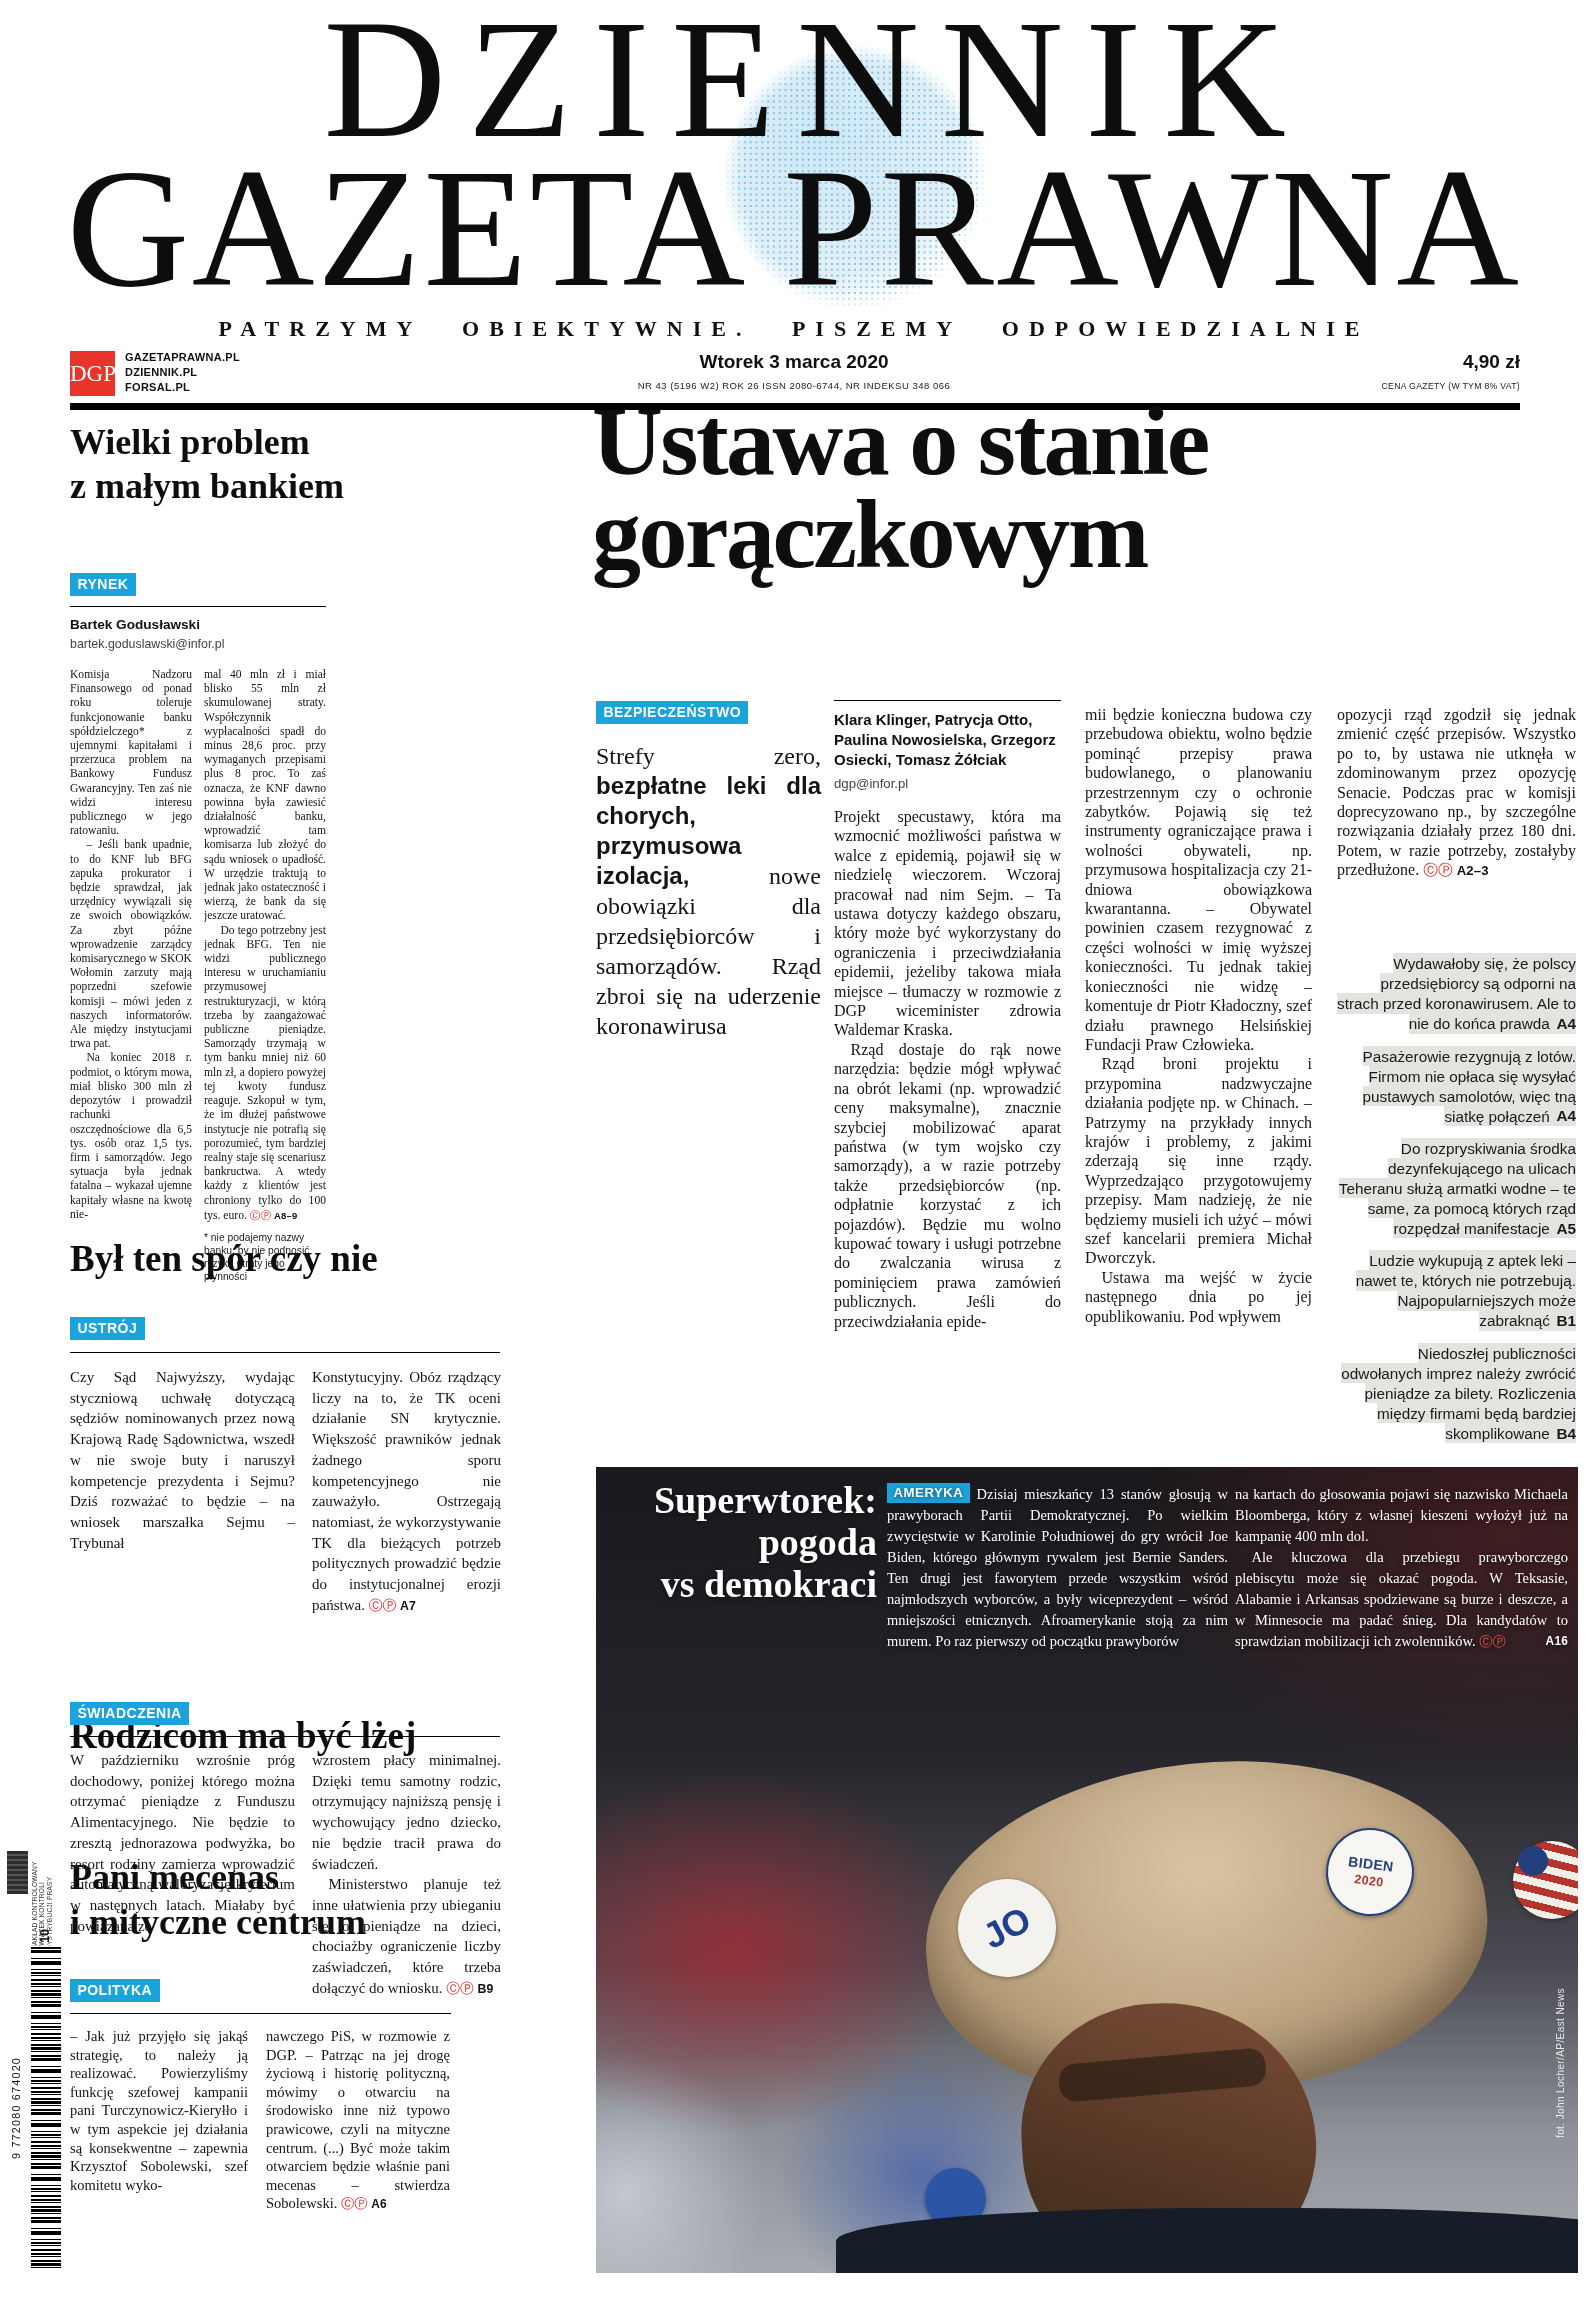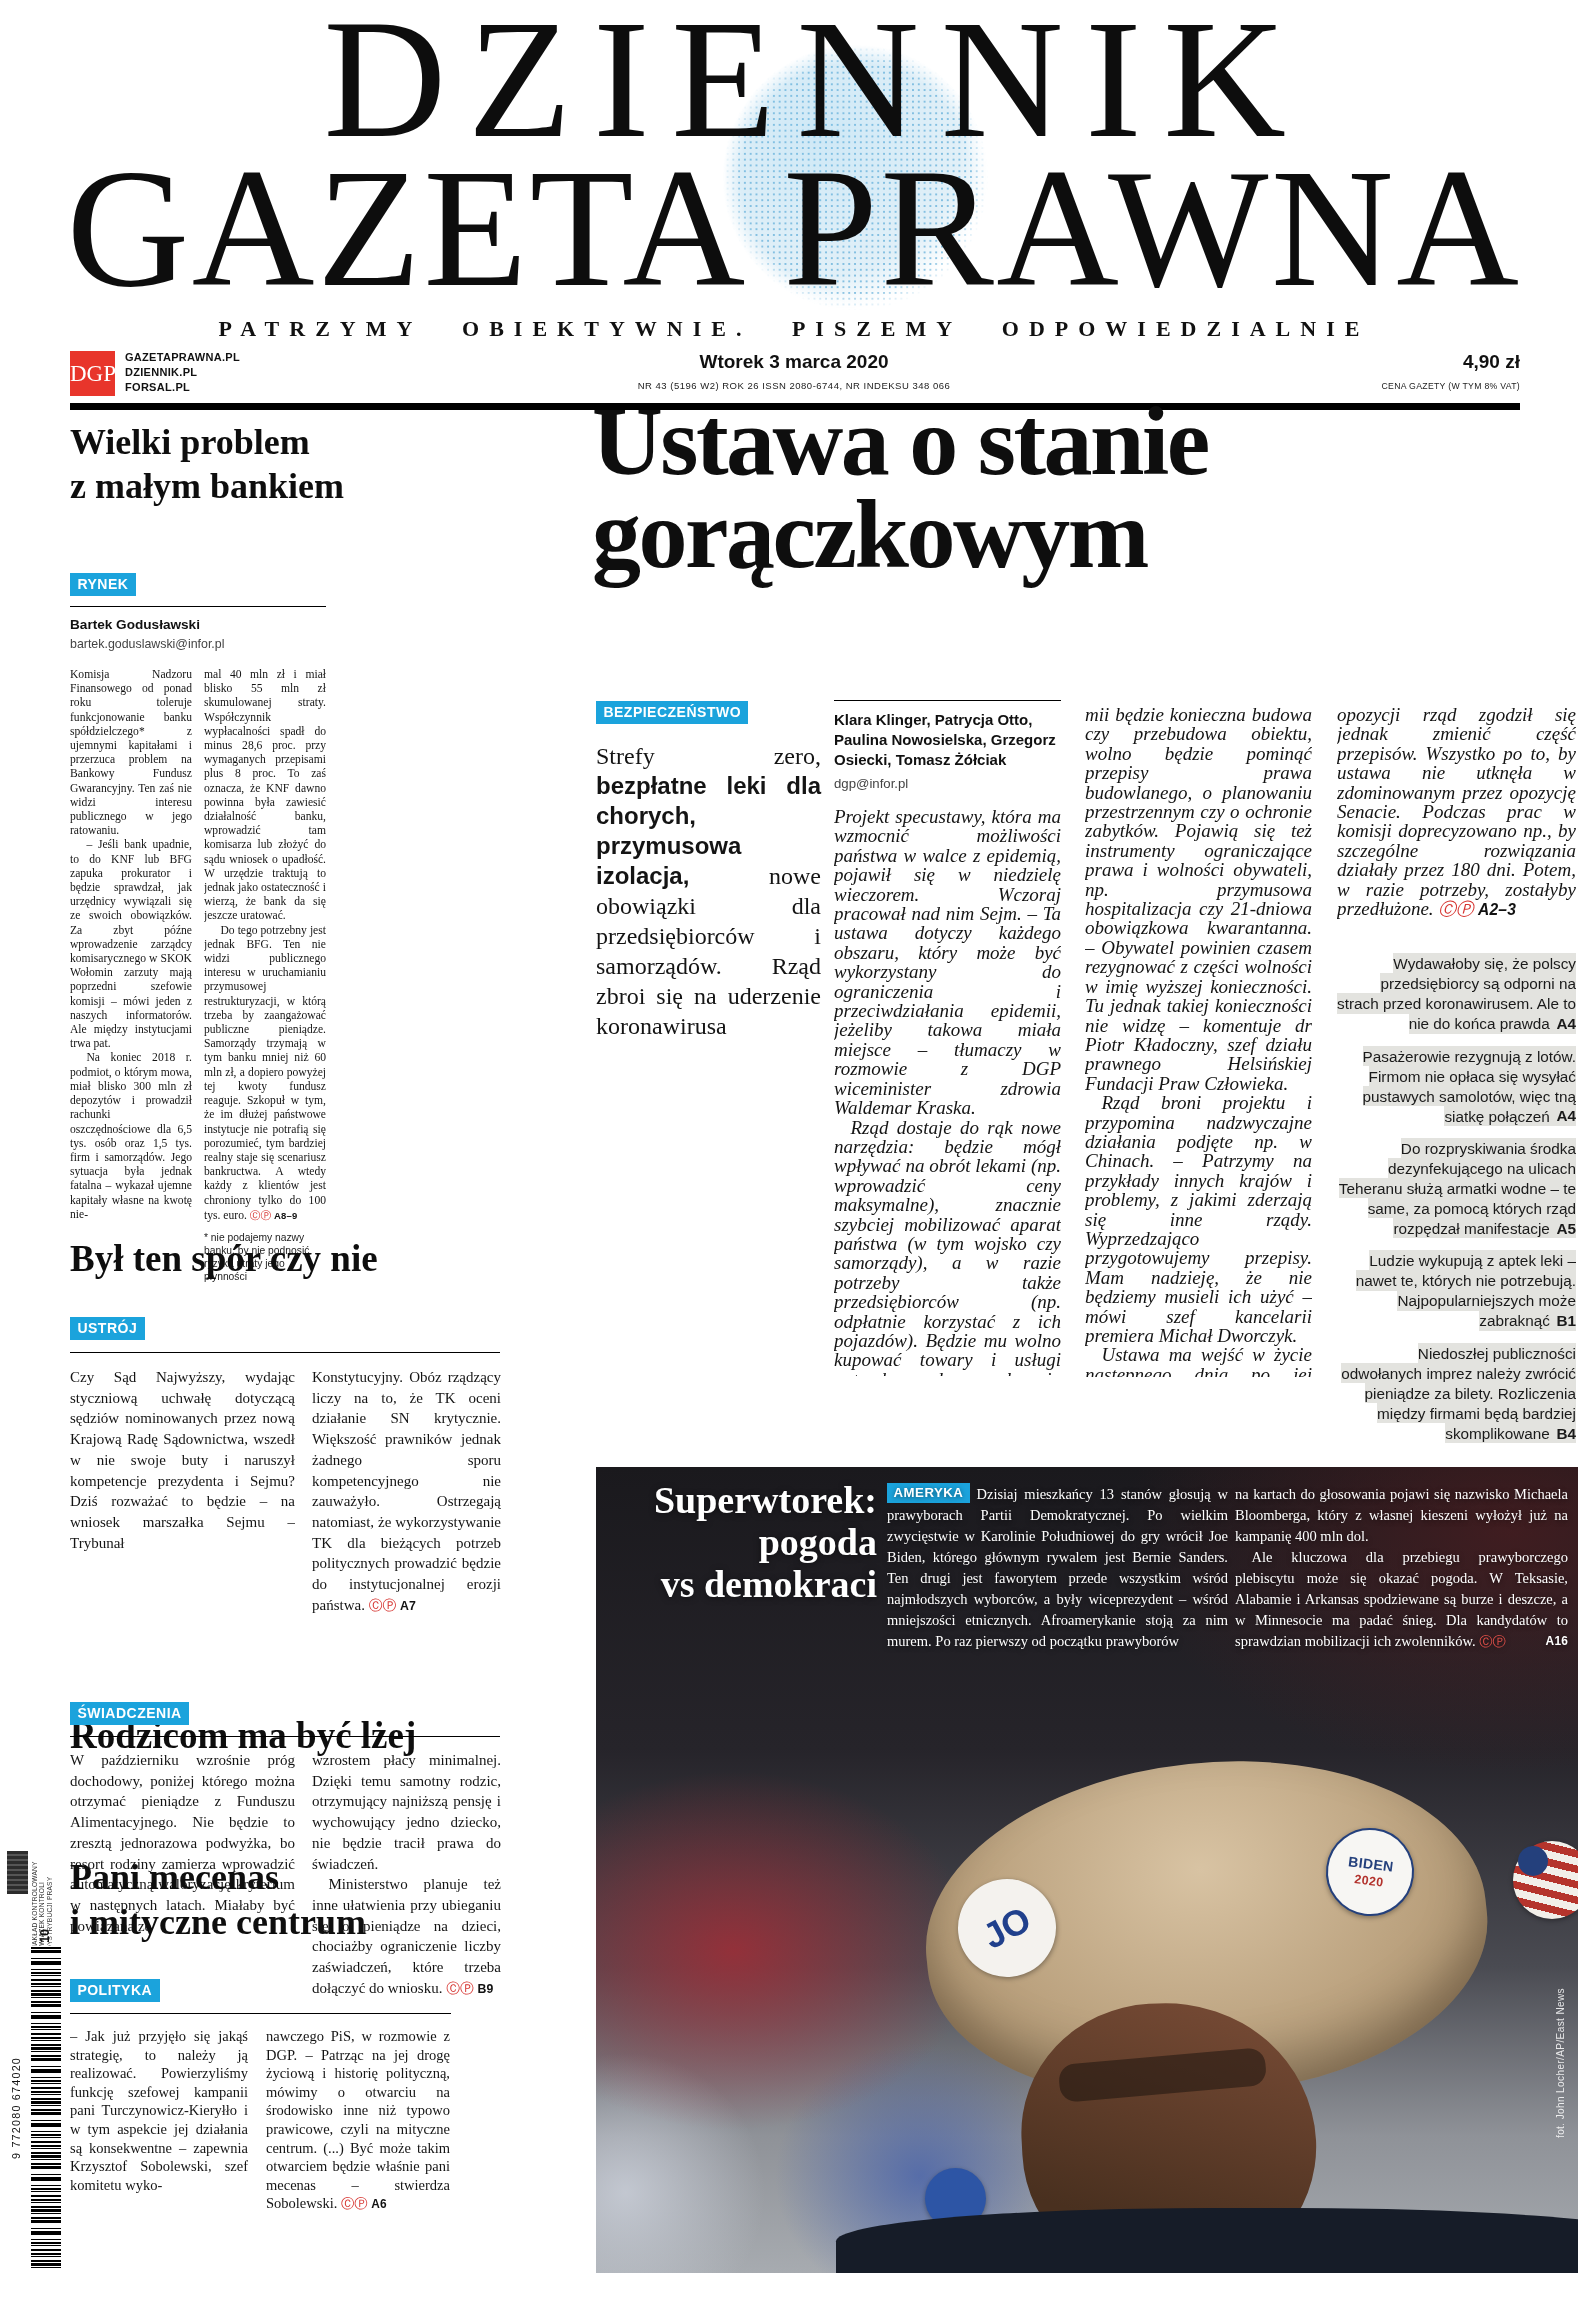--- a/index.html
+++ b/index.html
@@ -42,21 +42,21 @@
   .hl-serif{font-family:"Liberation Serif",serif;font-weight:bold;color:#0e0e0e;}
   .h-bank{font-size:36px;line-height:44px;}
   .h-sec{font-size:37px;line-height:43px;}
   .h-main{font-size:98px;line-height:93px;letter-spacing:-2.5px;}
   .byl-name{font-family:"Liberation Sans",sans-serif;font-weight:bold;color:#111;}
   .byl-mail{font-family:"Liberation Sans",sans-serif;color:#444;}
   .body-col{text-align:justify;overflow:hidden;}
   .body-col p{margin:0;}
   .body-col p.ind{text-indent:16.5px;}
   .b14{font-size:11.6px;line-height:14.2px;}
-  .b19{font-size:19px;line-height:19.4px;font-style:italic;}
+  .b19{font-size:16px;line-height:19.4px;}
   .b18{font-size:15px;line-height:20.7px;}
   .b17{font-size:14.5px;line-height:18.6px;}
   .cp{color:#d6332f;font-size:.92em;letter-spacing:0;}
   .pref{font-family:"Liberation Sans",sans-serif;font-weight:bold;font-size:.82em;color:#111;letter-spacing:0.2px;}
   .footnote{margin-top:8.3px;font-family:"Liberation Sans",sans-serif;font-size:10.3px;line-height:13px;
             color:#222;text-align:left;}
 
   
   .lede{font-size:24px;line-height:30px;text-align:justify;color:#141414;}
   .lede .lb{font-family:"Liberation Sans",sans-serif;font-weight:bold;}

